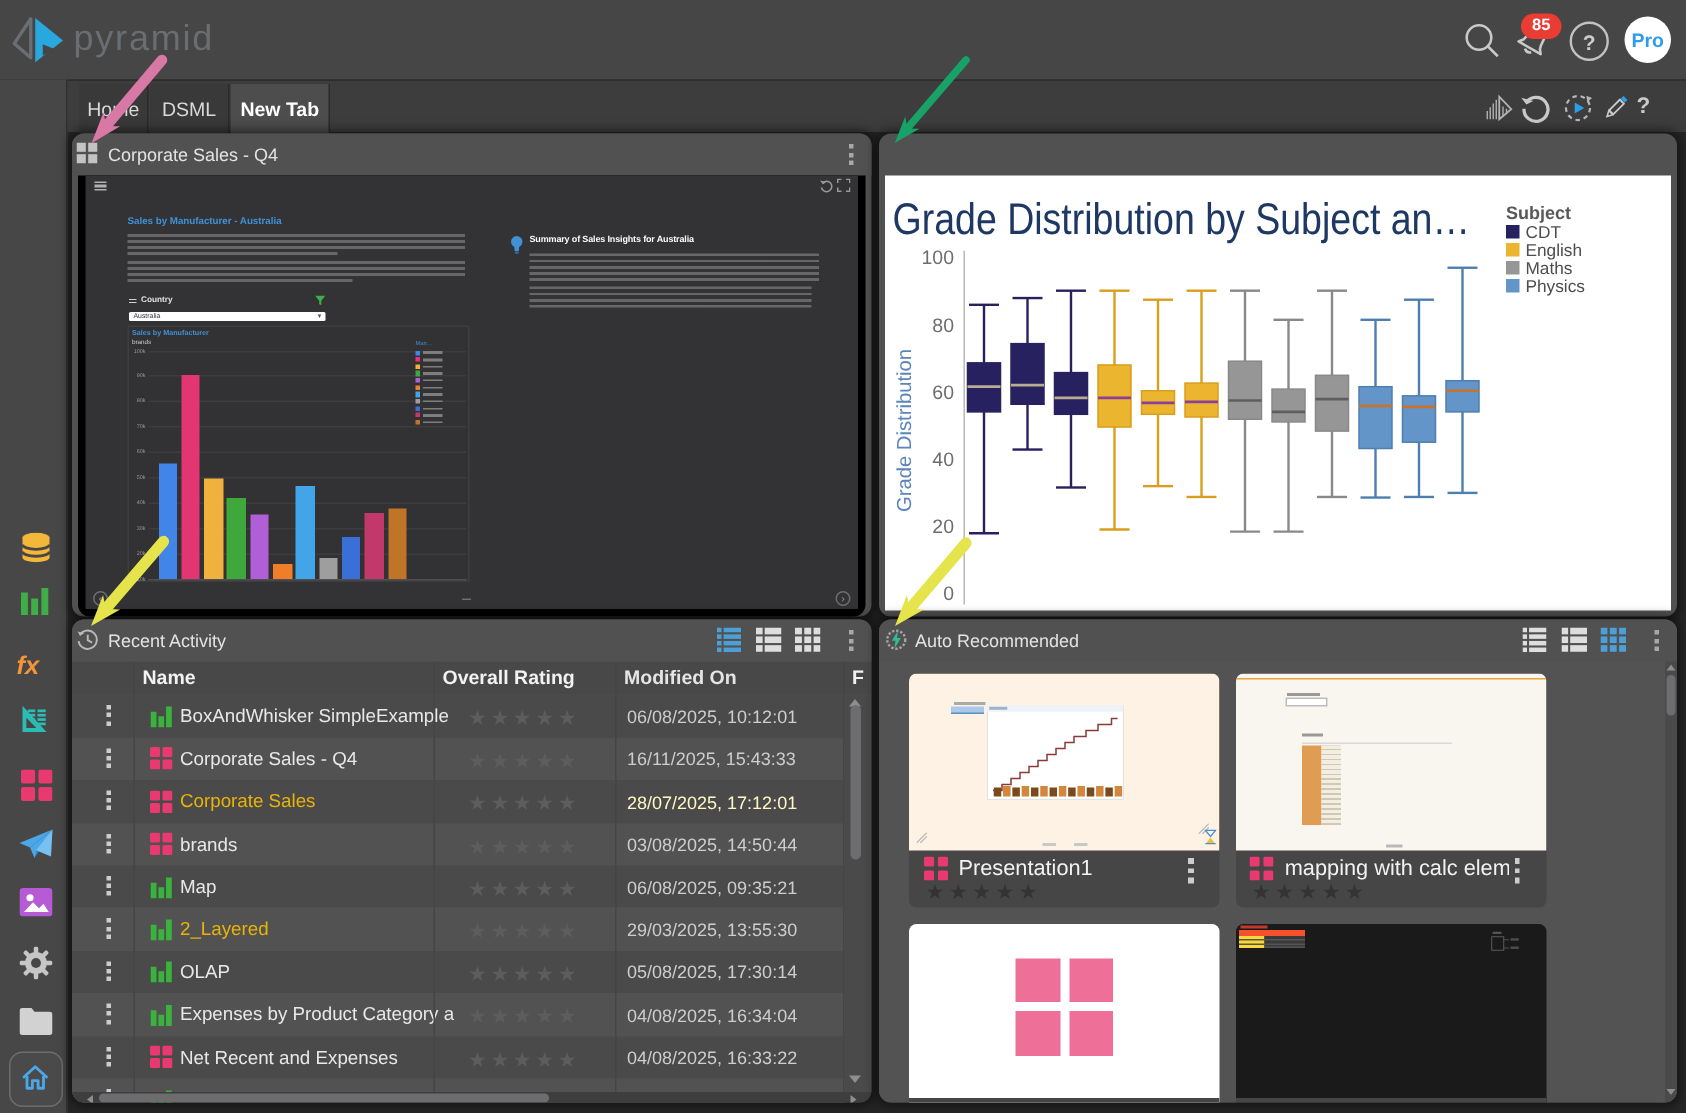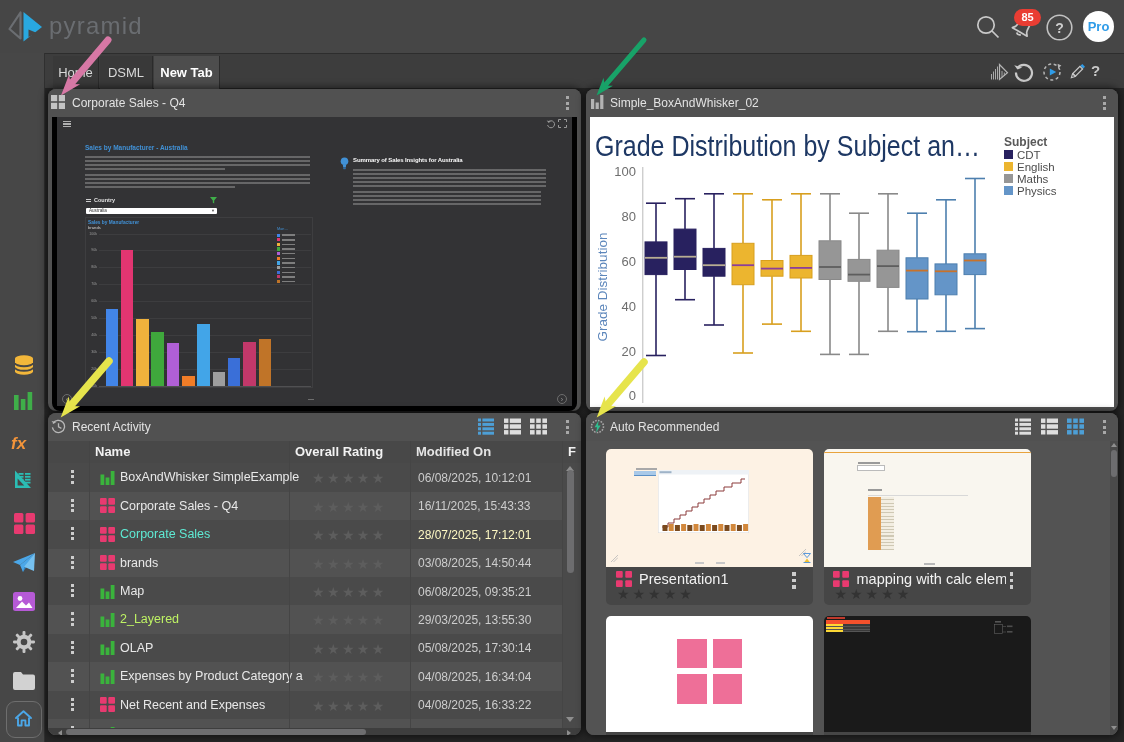--- a/index.html
+++ b/index.html
@@ -283,33 +283,20 @@
 <div class="abs" style="left:296px;top:52px;width:193px;height:18.6px;background:repeating-linear-gradient(rgba(150,150,150,0.52) 0, rgba(150,150,150,0.52) 1.9px, transparent 1.9px, transparent 4.1px);"></div>
 <div class="abs" style="left:296px;top:73.5px;width:188px;height:14.5px;background:repeating-linear-gradient(rgba(150,150,150,0.52) 0, rgba(150,150,150,0.52) 1.9px, transparent 1.9px, transparent 4.1px);"></div>
 <div class="abs" style="left:5px;top:276.5px;width:10px;height:10px;border:1px solid #6e6e6e;border-radius:50%;color:#9a9a9a;font-size:7px;text-align:center;line-height:9px;">‹</div>
 <div class="abs" style="left:500px;top:276.5px;width:10px;height:10px;border:1px solid #6e6e6e;border-radius:50%;color:#9a9a9a;font-size:7px;text-align:center;line-height:9px;">›</div>
 <div class="abs" style="left:251px;top:281.5px;width:6px;height:1.6px;background:#6e6e6e;"></div>
       </div>
     </div>
   </div>
 
   <div class="panel" id="p2" style="left:586px; top:89px; width:532px; height:322px;">
-    <div class="phead">
-      <svg class="abs" style="left:5px; top:6px;" width="13" height="14" viewBox="0 0 13 14">
-        <rect x="0" y="4" width="3.2" height="10" fill="#b3b3b3"></rect>
-        <rect x="4.6" y="7.5" width="3.2" height="6.5" fill="#b3b3b3"></rect>
-        <rect x="9.2" y="0" width="3.2" height="14" fill="#b3b3b3"></rect>
-      </svg>
-      <span class="ptitle" style="left:24px;">Simple_BoxAndWhisker_02</span>
-      <span class="pmenu">
-          <i></i>
-          <i></i>
-          <i></i>
-        </span>
-    </div>
     <div id="p2body" class="abs" style="left:4px; top:28px; width:524px; height:290px; background:#fff;">
 <svg width="524" height="290" viewBox="0 0 524 290" style="position:absolute;left:0;top:0;">
 <text x="5" y="39" font-size="29.5" fill="#1e3864" textLength="385" lengthAdjust="spacingAndGlyphs" font-family="Liberation Sans, sans-serif">Grade Distribution by Subject an…</text>
 <text x="414" y="29" font-size="12" font-weight="bold" fill="#595959" font-family="Liberation Sans, sans-serif">Subject</text>
 <rect x="414" y="33" width="9" height="9" fill="#28215f"></rect>
 <text x="427" y="41.5" font-size="11.5" fill="#4d4d4d" font-family="Liberation Sans, sans-serif">CDT</text>
 <rect x="414" y="45" width="9" height="9" fill="#ecb52f"></rect>
 <text x="427" y="53.5" font-size="11.5" fill="#4d4d4d" font-family="Liberation Sans, sans-serif">English</text>
 <rect x="414" y="57" width="9" height="9" fill="#969696"></rect>
 <text x="427" y="65.5" font-size="11.5" fill="#4d4d4d" font-family="Liberation Sans, sans-serif">Maths</text>
@@ -513,21 +500,21 @@
             <i style="display:block;width:3px;height:3px;background:#cdcdcd;margin-bottom:2.2px;"></i>
             <i style="display:block;width:3px;height:3px;background:#cdcdcd;margin-bottom:2.2px;"></i>
             <i style="display:block;width:3px;height:3px;background:#cdcdcd;"></i>
           </div>
 <svg class="abs" style="left:52px;top:85.6px;" width="15" height="15" viewBox="0 0 15 15">
             <rect x="0" y="0" width="6.7" height="6.7" rx="1" fill="#e83a70"></rect>
             <rect x="8.3" y="0" width="6.7" height="6.7" rx="1" fill="#e83a70"></rect>
             <rect x="0" y="8.3" width="6.7" height="6.7" rx="1" fill="#e83a70"></rect>
             <rect x="8.3" y="8.3" width="6.7" height="6.7" rx="1" fill="#e83a70"></rect>
           </svg>
-<div class="abs" style="left:72px;top:86.1px;font-size:12.5px;color:#5eead4;white-space:nowrap;max-width:214px;overflow:hidden;">Corporate Sales</div>
+<div class="abs" style="left:72px;top:86.1px;font-size:12.5px;color:#eab308;white-space:nowrap;max-width:214px;overflow:hidden;">Corporate Sales</div>
 <div class="abs" style="left:264px;top:86.1px;width:75px;font-size:14px;color:#5d5d5d;letter-spacing:2.4px;white-space:nowrap;">★★★★★</div>
 <div class="abs" style="left:370px;top:86.6px;font-size:12px;color:#fef9c3;white-space:nowrap;">28/07/2025, 17:12:01</div>
 <div class="abs" style="left:0;top:107.5px;width:515px;height:28.45px;background:#525252;"></div>
 <div class="abs" style="left:23px;top:114.5px;width:3px;">
             <i style="display:block;width:3px;height:3px;background:#cdcdcd;margin-bottom:2.2px;"></i>
             <i style="display:block;width:3px;height:3px;background:#cdcdcd;margin-bottom:2.2px;"></i>
             <i style="display:block;width:3px;height:3px;background:#cdcdcd;"></i>
           </div>
 <svg class="abs" style="left:52px;top:114.0px;" width="15" height="15" viewBox="0 0 15 15">
             <rect x="0" y="0" width="6.7" height="6.7" rx="1" fill="#e83a70"></rect>
@@ -556,21 +543,21 @@
 <div class="abs" style="left:23px;top:171.4px;width:3px;">
             <i style="display:block;width:3px;height:3px;background:#cdcdcd;margin-bottom:2.2px;"></i>
             <i style="display:block;width:3px;height:3px;background:#cdcdcd;margin-bottom:2.2px;"></i>
             <i style="display:block;width:3px;height:3px;background:#cdcdcd;"></i>
           </div>
 <svg class="abs" style="left:52px;top:170.9px;" width="15" height="15" viewBox="0 0 15 15">
             <rect x="0.5" y="4.5" width="3.8" height="10.5" fill="#3ab33c"></rect>
             <rect x="5.6" y="7.5" width="3.8" height="7.5" fill="#3ab33c"></rect>
             <rect x="10.7" y="1" width="3.8" height="14" fill="#3ab33c"></rect>
           </svg>
-<div class="abs" style="left:72px;top:171.4px;font-size:12.5px;color:#bef264;white-space:nowrap;max-width:214px;overflow:hidden;">2_Layered</div>
+<div class="abs" style="left:72px;top:171.4px;font-size:12.5px;color:#eab308;white-space:nowrap;max-width:214px;overflow:hidden;">2_Layered</div>
 <div class="abs" style="left:264px;top:171.4px;width:75px;font-size:14px;color:#5d5d5d;letter-spacing:2.4px;white-space:nowrap;">★★★★★</div>
 <div class="abs" style="left:370px;top:171.9px;font-size:12px;color:#cdcdcd;white-space:nowrap;">29/03/2025, 13:55:30</div>
 <div class="abs" style="left:0;top:192.9px;width:515px;height:28.45px;background:#4a4a4a;"></div>
 <div class="abs" style="left:23px;top:199.9px;width:3px;">
             <i style="display:block;width:3px;height:3px;background:#cdcdcd;margin-bottom:2.2px;"></i>
             <i style="display:block;width:3px;height:3px;background:#cdcdcd;margin-bottom:2.2px;"></i>
             <i style="display:block;width:3px;height:3px;background:#cdcdcd;"></i>
           </div>
 <svg class="abs" style="left:52px;top:199.4px;" width="15" height="15" viewBox="0 0 15 15">
             <rect x="0.5" y="4.5" width="3.8" height="10.5" fill="#3ab33c"></rect>

